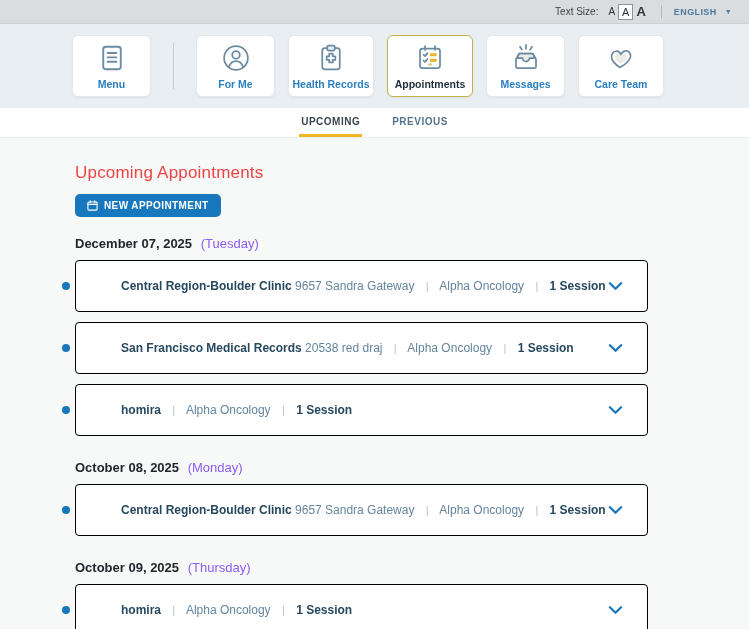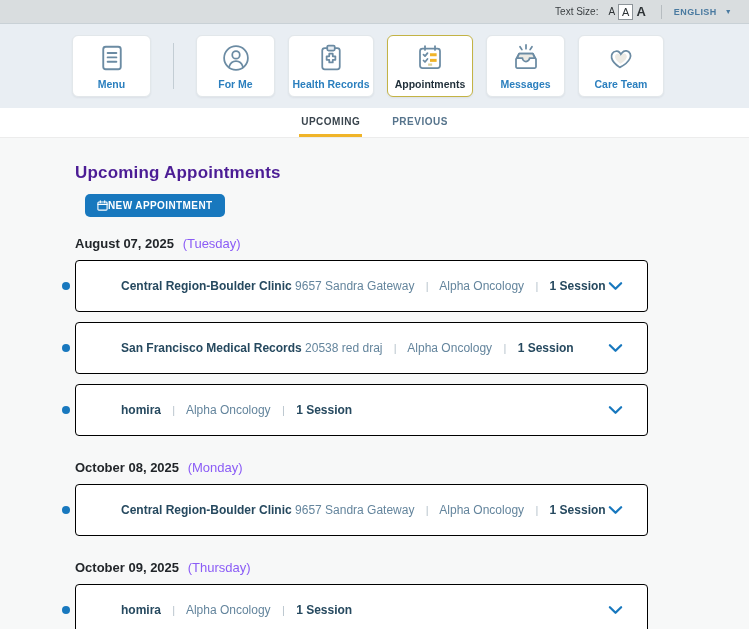--- a/index.html
+++ b/index.html
@@ -39,25 +39,25 @@
   .tabstrip { height:30px; background:#fff; display:flex; justify-content:center;
     gap:28px; border-bottom:1px solid #ececec; }
   .tab { font-size:10px; font-weight:700; letter-spacing:.5px; color:#56748c;
     background:none; border:none; cursor:pointer; font-family:inherit;
     height:100%; padding:0 2px; border-bottom:3px solid transparent; }
   .tab.active { color:#39444d; border-bottom-color:#f0b429; }
 
   
   .main { height:491px; background:#f7f8f8; overflow:hidden; }
   .container { width:573px; margin-left:75px; padding-top:25px; }
-  .page-title { font-size:17px; font-weight:700; color:#4c1d95; letter-spacing:.2px; }
-  .new-appt { margin-top:11px; display:inline-flex; align-items:flex-end; 
+  .page-title { font-size:17px; font-weight:400; color:#ef4444; letter-spacing:.2px; }
+  .new-appt { margin-top:11px; display:inline-flex; align-items:flex-end; gap:6px;
     background:#1878be; color:#fff; border:none; border-radius:5px; cursor:pointer;
     font-family:inherit; font-size:10px; font-weight:700; letter-spacing:.4px;
-    padding:6px 12px;margin-left:10px; }
+    padding:6px 12px; }
 
   .group { margin-top:24px; }
   .group:first-of-type { margin-top:19px; }
   .group-date-row { font-size:13px; margin-bottom:9px; }
   .group-date { font-weight:700; color:#22262a; }
   .group-weekday { color:#8b5cf6; margin-left:5px; }
 
   .appt-card { position:relative; height:52px; background:#fff;
     border:1px solid #000000; border-radius:4px; display:flex; align-items:center;
     padding:0 22px 0 45px; margin-bottom:10px; cursor:pointer; }
@@ -179,21 +179,21 @@
           <line x1="8.4" y1="0.8" x2="8.4" y2="3"></line>
           <line x1="1" y1="4.8" x2="11" y2="4.8"></line>
         </svg>
       </span>
       <span>NEW APPOINTMENT</span>
     </button>
 
     <div id="groups">
   <div class="group">
     <div class="group-date-row">
-      <span class="group-date">August 07, 2025</span>
+      <span class="group-date">December 07, 2025</span>
       <span class="group-weekday">(Tuesday)</span>
     </div>
     <div class="appt-list">
   <div class="appt-card">
     <span class="status-dot"></span>
     <span class="card-text">
       <span class="fac-name">Central Region-Boulder Clinic</span>
       <span class="fac-addr">9657 Sandra Gateway</span>
       <span class="sep">|</span>
       <span class="provider">Alpha Oncology</span>

